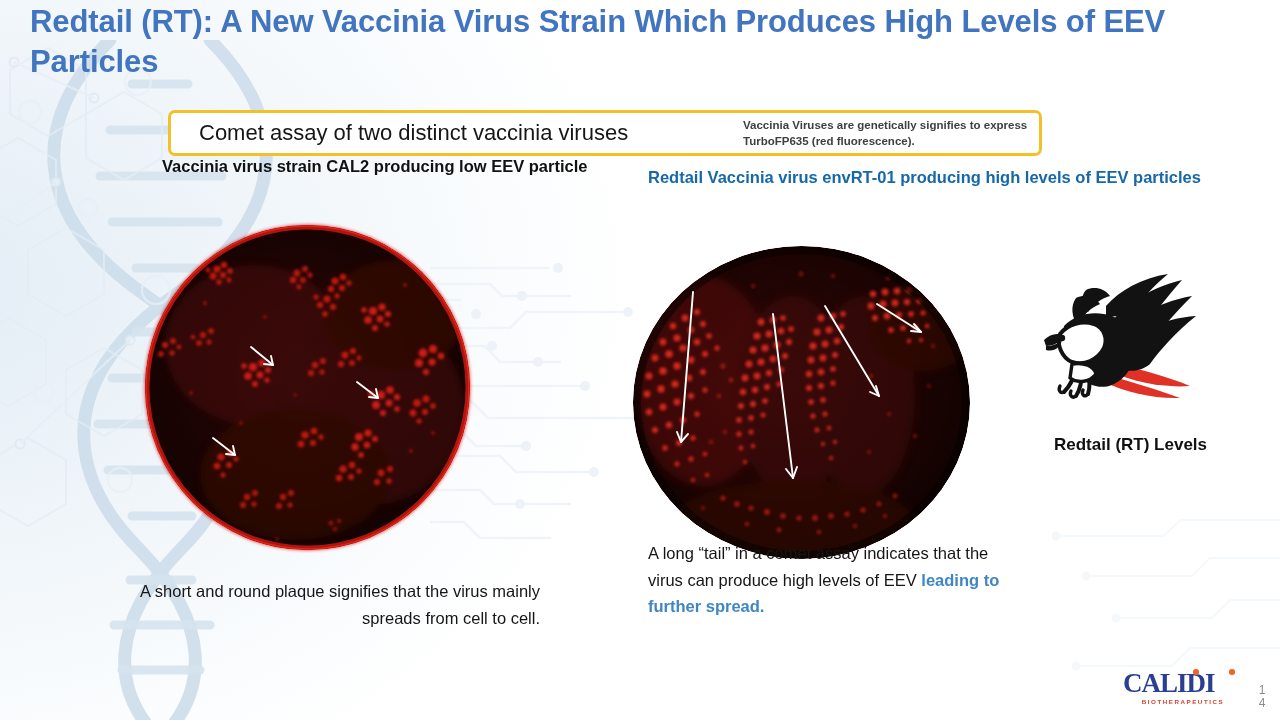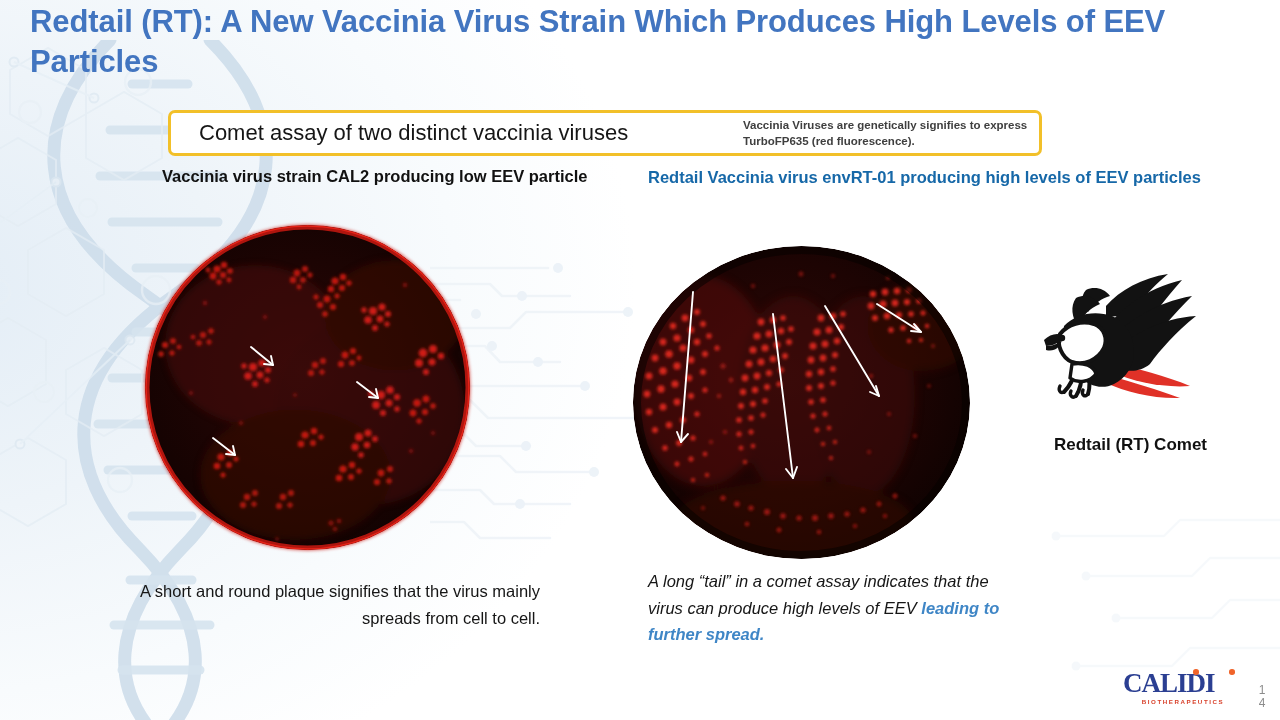--- a/index.html
+++ b/index.html
@@ -39,34 +39,34 @@
   #callout-title{
     font-size:22px;color:#161616;margin-left:28px;white-space:nowrap;font-weight:normal;
   }
   #callout-note{
     position:absolute;left:572px;top:4px;width:290px;
     font-size:11.5px;font-weight:bold;color:#3f3f3f;line-height:1.42;
   }
 
   
   .panel-head{position:absolute;font-size:16.5px;font-weight:bold;line-height:1.57;}
-  #head-left{left:162px;top:164px;color:#111111;}
+  #head-left{left:162px;top:154px;color:#111111;}
   #head-right{left:648px;top:165px;color:#1668a8;}
 
   
   .well{position:absolute;border-radius:50%;overflow:hidden;}
   #well-left{left:145px;top:225px;width:325px;height:325px;
     box-shadow:0 0 0 2px #c0100c inset, 0 0 3px 1px rgba(200,20,12,.55);}
   #well-right{left:633px;top:246px;width:337px;height:313px;}
   .well svg{display:block;width:100%;height:100%;}
 
   
   .caption{position:absolute;font-size:16.5px;line-height:1.62;color:#161616;}
   #cap-left{left:140px;top:578px;width:400px;text-align:right;}
-  #cap-right{left:648px;top:568px;width:370px;font-style:italic;}
+  #cap-right{left:648px;top:540px;width:370px;}
   #cap-right .accent{color:#3f86c6;font-weight:bold;}
 
   
   #redtail-logo{position:absolute;left:1030px;top:272px;width:170px;height:145px;}
   #redtail-label{position:absolute;left:1054px;top:432px;width:180px;
     font-size:17px;font-weight:bold;color:#111111;line-height:1.52;}
 
   
   #calidi{position:absolute;left:1123px;top:670px;width:120px;height:42px;}
   #calidi-word{font-size:27px;font-weight:bold;color:#2b3f92;letter-spacing:-1px;
@@ -674,21 +674,21 @@
       <path d="M14 68 C 20 62, 28 60, 34 64 C 30 70, 24 74, 16 74 Z" fill="#121212"></path>
       <path d="M16 74 C 22 74, 28 72, 32 68 C 30 76, 24 80, 16 78 Z" fill="#121212"></path>
 
       <circle cx="32" cy="66" r="3.2" fill="#121212"></circle>
 
       <path d="M46 96 C 44 106, 40 114, 34 120 M52 98 C 52 110, 50 118, 46 124 M58 98 C 60 108, 60 116, 58 122" stroke="#121212" stroke-width="4" fill="none" stroke-linecap="round"></path>
       <path d="M34 120 C 30 122, 28 118, 30 114 M46 124 C 42 127, 39 123, 41 119 M58 122 C 55 126, 51 123, 53 118" stroke="#121212" stroke-width="3.4" fill="none" stroke-linecap="round"></path>
       <path d="M42 92 C 54 90, 64 94, 66 102 C 60 110, 48 112, 40 106 Z" fill="#ffffff" stroke="#121212" stroke-width="3.4" stroke-linejoin="round"></path>
     </g>
   </svg>
-  <div id="redtail-label">Redtail (RT) Comet</div>
+  <div id="redtail-label">Redtail (RT) Levels</div>
 
   <div id="calidi">
     <div id="calidi-word">
       <span>CALIDI</span>
       <span class="cdot" id="cdot1"></span>
       <span class="cdot" id="cdot2"></span>
     </div>
     <div id="calidi-sub">BIOTHERAPEUTICS</div>
   </div>
 

